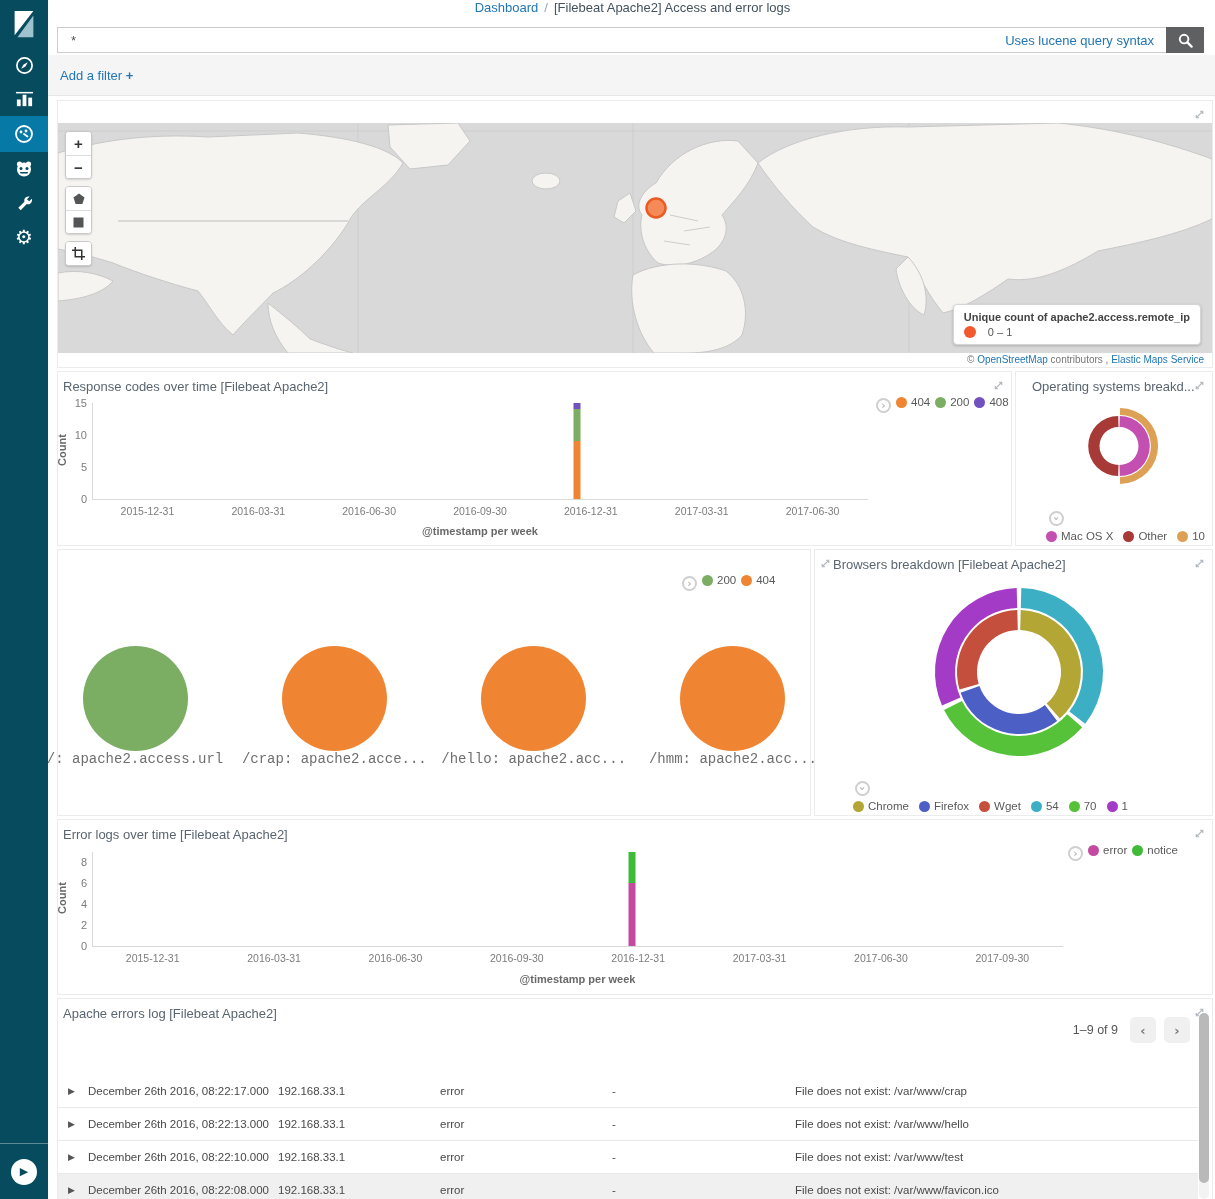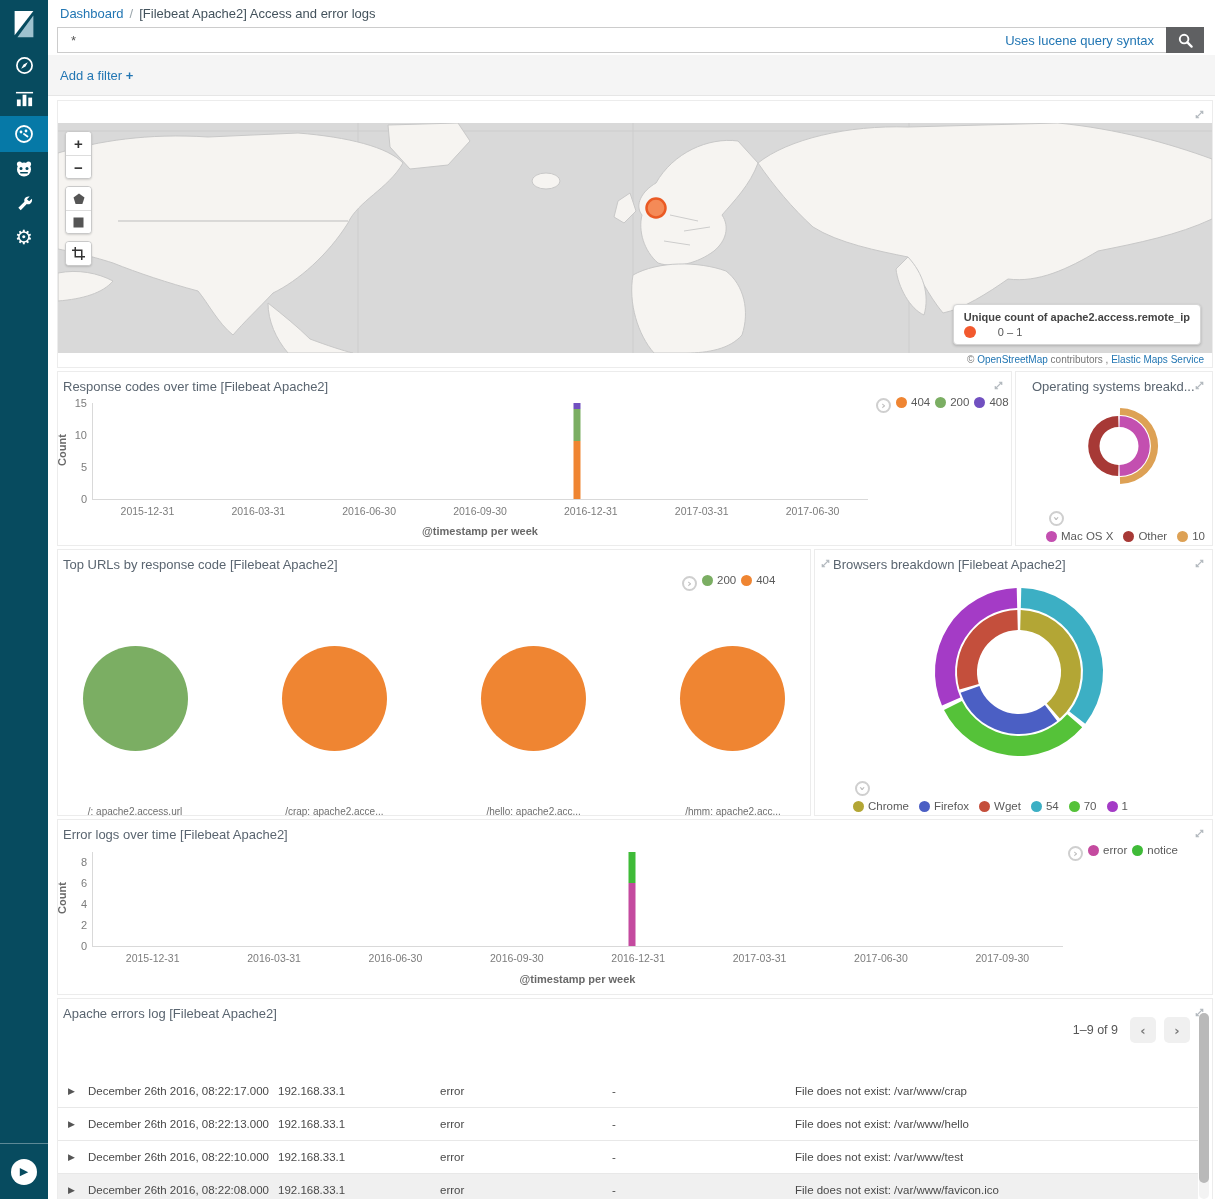--- a/index.html
+++ b/index.html
@@ -11,21 +11,21 @@
   .sidebar { position:absolute; left:0; top:0; width:48px; height:1199px; background:#074b5f; z-index:30; }
   .logo { width:48px; height:48px; display:flex; align-items:center; justify-content:center; }
   .nav-item { width:48px; height:34px; display:flex; align-items:center; justify-content:center; cursor:pointer; }
   .nav-item.selected { background:#0679a7; height:36px; }
   .nav-item svg { display:block; }
   .gear-glyph { font-family:"DejaVu Sans", sans-serif; color:#fff; font-size:20px; line-height:1; }
   .collapse-btn { position:absolute; bottom:0; left:0; width:48px; height:56px; border-top:1px solid rgba(255,255,255,.35); display:flex; align-items:center; justify-content:center; cursor:pointer; }
   .collapse-circle { width:26px; height:26px; border-radius:50%; background:#fff; color:#074b5f; display:flex; align-items:center; justify-content:center; font-size:11px; font-family:"DejaVu Sans", sans-serif; }
 
   
-  .topbar { position:absolute; left:48px; top:0; width:1167px; height:27px; background:#fff; display:flex; align-items:center; padding:0 10px 0 12px; }
+  .topbar { position:absolute; left:48px; top:0; width:1167px; height:27px; background:#fff; display:flex; align-items:center; padding:0 10px 0 12px;flex-direction:column; }
   .breadcrumb { font-size:13px; color:#43525c; display:flex; gap:6px; align-items:center; white-space:nowrap; }
   .breadcrumb .root { color:#2276b3; cursor:pointer; }
   .breadcrumb .sep { color:#9aa5ab; }
   .topmenu { margin-left:auto; display:flex; align-items:center; gap:26px; font-size:13px; color:#4a4a4a;margin-top:44px; }
   .topmenu span { cursor:pointer; }
   .time-nav { display:flex; align-items:center; gap:14px; }
   .chev { font-size:15px; font-weight:bold; color:#333; font-family:"DejaVu Sans", sans-serif; }
   .timepick { display:flex; align-items:center; gap:5px; }
 
   .queryrow { position:absolute; left:48px; top:27px; width:1167px; height:28px; background:#fff; display:flex; padding:0 11px 2px 9px; }
@@ -45,21 +45,21 @@
   .expand-ic.right { right:6px; }
   .expand-ic.left { left:4px; }
 
   
   .map-area { position:absolute; left:0; top:22px; width:1154px; height:230px; background:#d9d9d9; overflow:hidden; }
   .map-ctrl-group { position:absolute; left:7px; background:#fff; border:1px solid #c9c9c9; border-radius:4px; box-shadow:0 1px 2px rgba(0,0,0,.15); overflow:hidden; }
   .map-btn { width:25px; height:23px; display:flex; align-items:center; justify-content:center; font-size:15px; font-weight:bold; color:#333; cursor:pointer; background:#fff; }
   .map-btn + .map-btn { border-top:1px solid #ddd; }
   .map-legend { position:absolute; right:11px; bottom:8px; background:#fff; border:1px solid #d5d5d5; border-radius:4px; box-shadow:0 1px 3px rgba(0,0,0,.2); padding:6px 10px; }
   .map-legend .lt { font-size:11px; font-weight:bold; color:#444; }
-  .map-legend .lr { font-size:11px; color:#555; margin-top:3px; display:flex; align-items:center; gap:22px; }
+  .map-legend .lr { font-size:11px; color:#555; margin-top:3px; display:flex; align-items:center; gap:12px; }
   .attribution { position:absolute; right:8px; top:253px; font-size:10px; color:#777; }
   .attribution a { color:#2276b3; text-decoration:none; cursor:pointer; }
   .plot { position:absolute; border-left:1px solid #d9d9d9; border-bottom:1px solid #d9d9d9; }
   .ytick { position:absolute; right:100%; margin-right:6px; transform:translateY(-50%); font-size:11px; color:#7c7c7c; }
   .ylab { position:absolute; transform:rotate(-90deg); transform-origin:center; font-size:11px; font-weight:bold; color:#696969; }
   .xticks { position:absolute; display:flex; }
   .xtick { flex:1; text-align:center; font-size:10.5px; color:#7c7c7c; }
   .xlab { position:absolute; text-align:center; font-size:11px; font-weight:bold; color:#696969; }
   .stackbar { position:absolute; bottom:0; width:7px; transform:translateX(-50%); display:flex; flex-direction:column-reverse; }
   .stackbar > div { width:100%; }
@@ -69,21 +69,21 @@
   .legend-h { position:absolute; display:flex; gap:10px; align-items:center; }
   .li { display:flex; align-items:center; gap:4px; font-size:11.5px; color:#5a5a5a; cursor:pointer; white-space:nowrap; }
   .dot { width:11px; height:11px; border-radius:50%; display:inline-block; flex:none; }
   .fold { width:15px; height:15px; border-radius:50%; border:2px solid #cfcfcf; color:#bbb; font-weight:bold; display:flex; align-items:center; justify-content:center; font-size:11px; cursor:pointer; font-family:"DejaVu Sans", sans-serif; line-height:1; }
   .fold.down span { display:block; transform:rotate(90deg); }
 
   
   .pies { position:absolute; left:0; top:36px; width:100%; display:flex; justify-content:space-between; padding:0 6px; }
   .pie-wrap { width:142px; display:flex; flex-direction:column; align-items:center; }
   .pie { width:105px; height:105px; border-radius:50%; margin-top:60px; }
-  .pie-label { margin-top:55px; font-size:10px; color:#6f6f6f; white-space:nowrap; }
+  .pie-label { font-size:14px; color:#6f6f6f; white-space:nowrap;font-family:Liberation Mono, monospace; }
 
   
   .tbl-head, .tbl-row { display:grid; grid-template-columns:30px 190px 162px 172px 183px 1fr; align-items:center; }
   .tbl-head { position:absolute; left:0; top:50px; width:1140px; height:24px; font-size:12px; font-weight:bold; color:#424242; border-bottom:2px solid #d2d2d2; }
   .tbl-rows { position:absolute; left:0; top:76px; width:1140px; }
   .tbl-row { height:33px; font-size:11.5px; color:#494949; border-bottom:1px solid #e8e8e8; }
   .tbl-row .caret { font-size:9px; color:#555; padding-left:10px; cursor:pointer; font-family:"DejaVu Sans", sans-serif; }
   .tbl-row.shaded { background:#f0f0f0; }
   .sort-caret { font-size:9px; color:#999; margin-left:3px; font-family:"DejaVu Sans", sans-serif; }
   .pagination { position:absolute; right:22px; top:18px; display:flex; align-items:center; gap:8px; }
@@ -353,21 +353,20 @@
           <span>Other</span>
         </span>
         <span class="li">
           <span class="dot" style="background:#dda155"></span>
           <span>10</span>
         </span>
       </div>
   </section>
 
   <section class="panel" style="left:57px; top:549px; width:754px; height:267px;">
-    <div class="panel-title">Top URLs by response code [Filebeat Apache2]</div>
     <span class="fold" style="position:absolute; left:624px; top:26px;">
         <span>›</span>
       </span>
     <div class="legend-v" style="left:644px; top:24px;">
         <span class="li">
           <span class="dot" style="background:#7bae63"></span>
           <span>200</span>
         </span>
         <span class="li">
           <span class="dot" style="background:#ef8532"></span>

